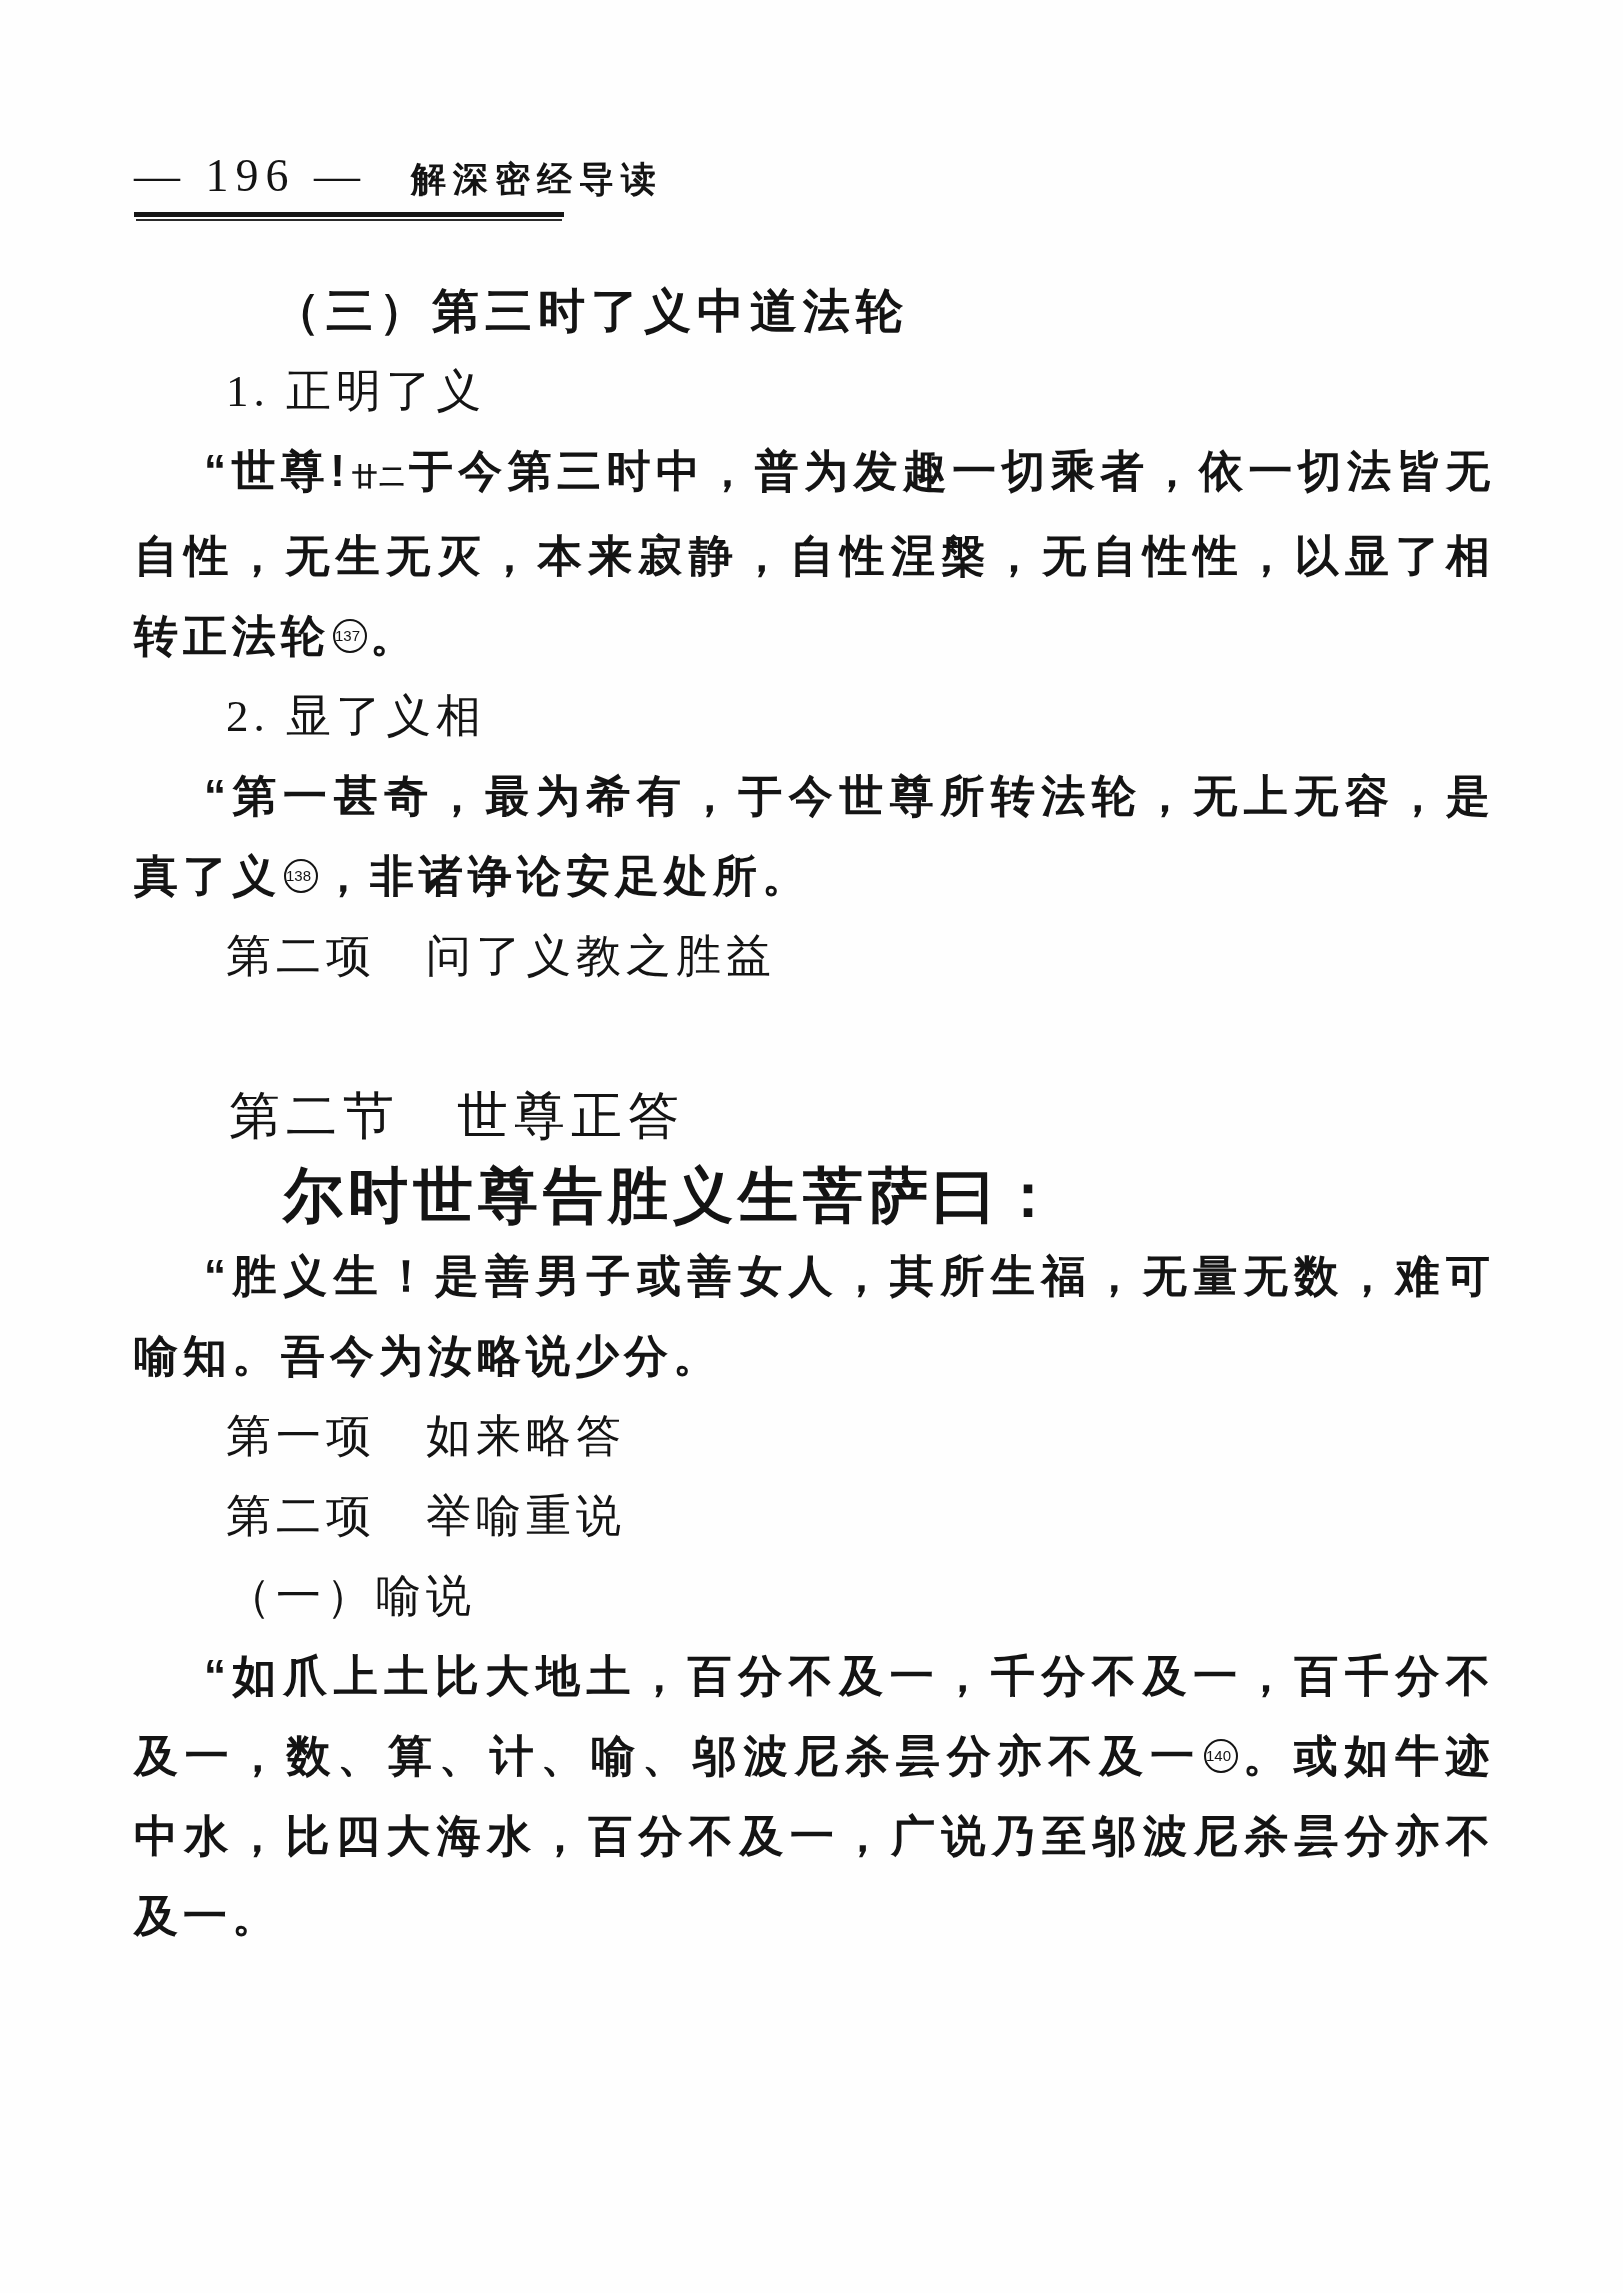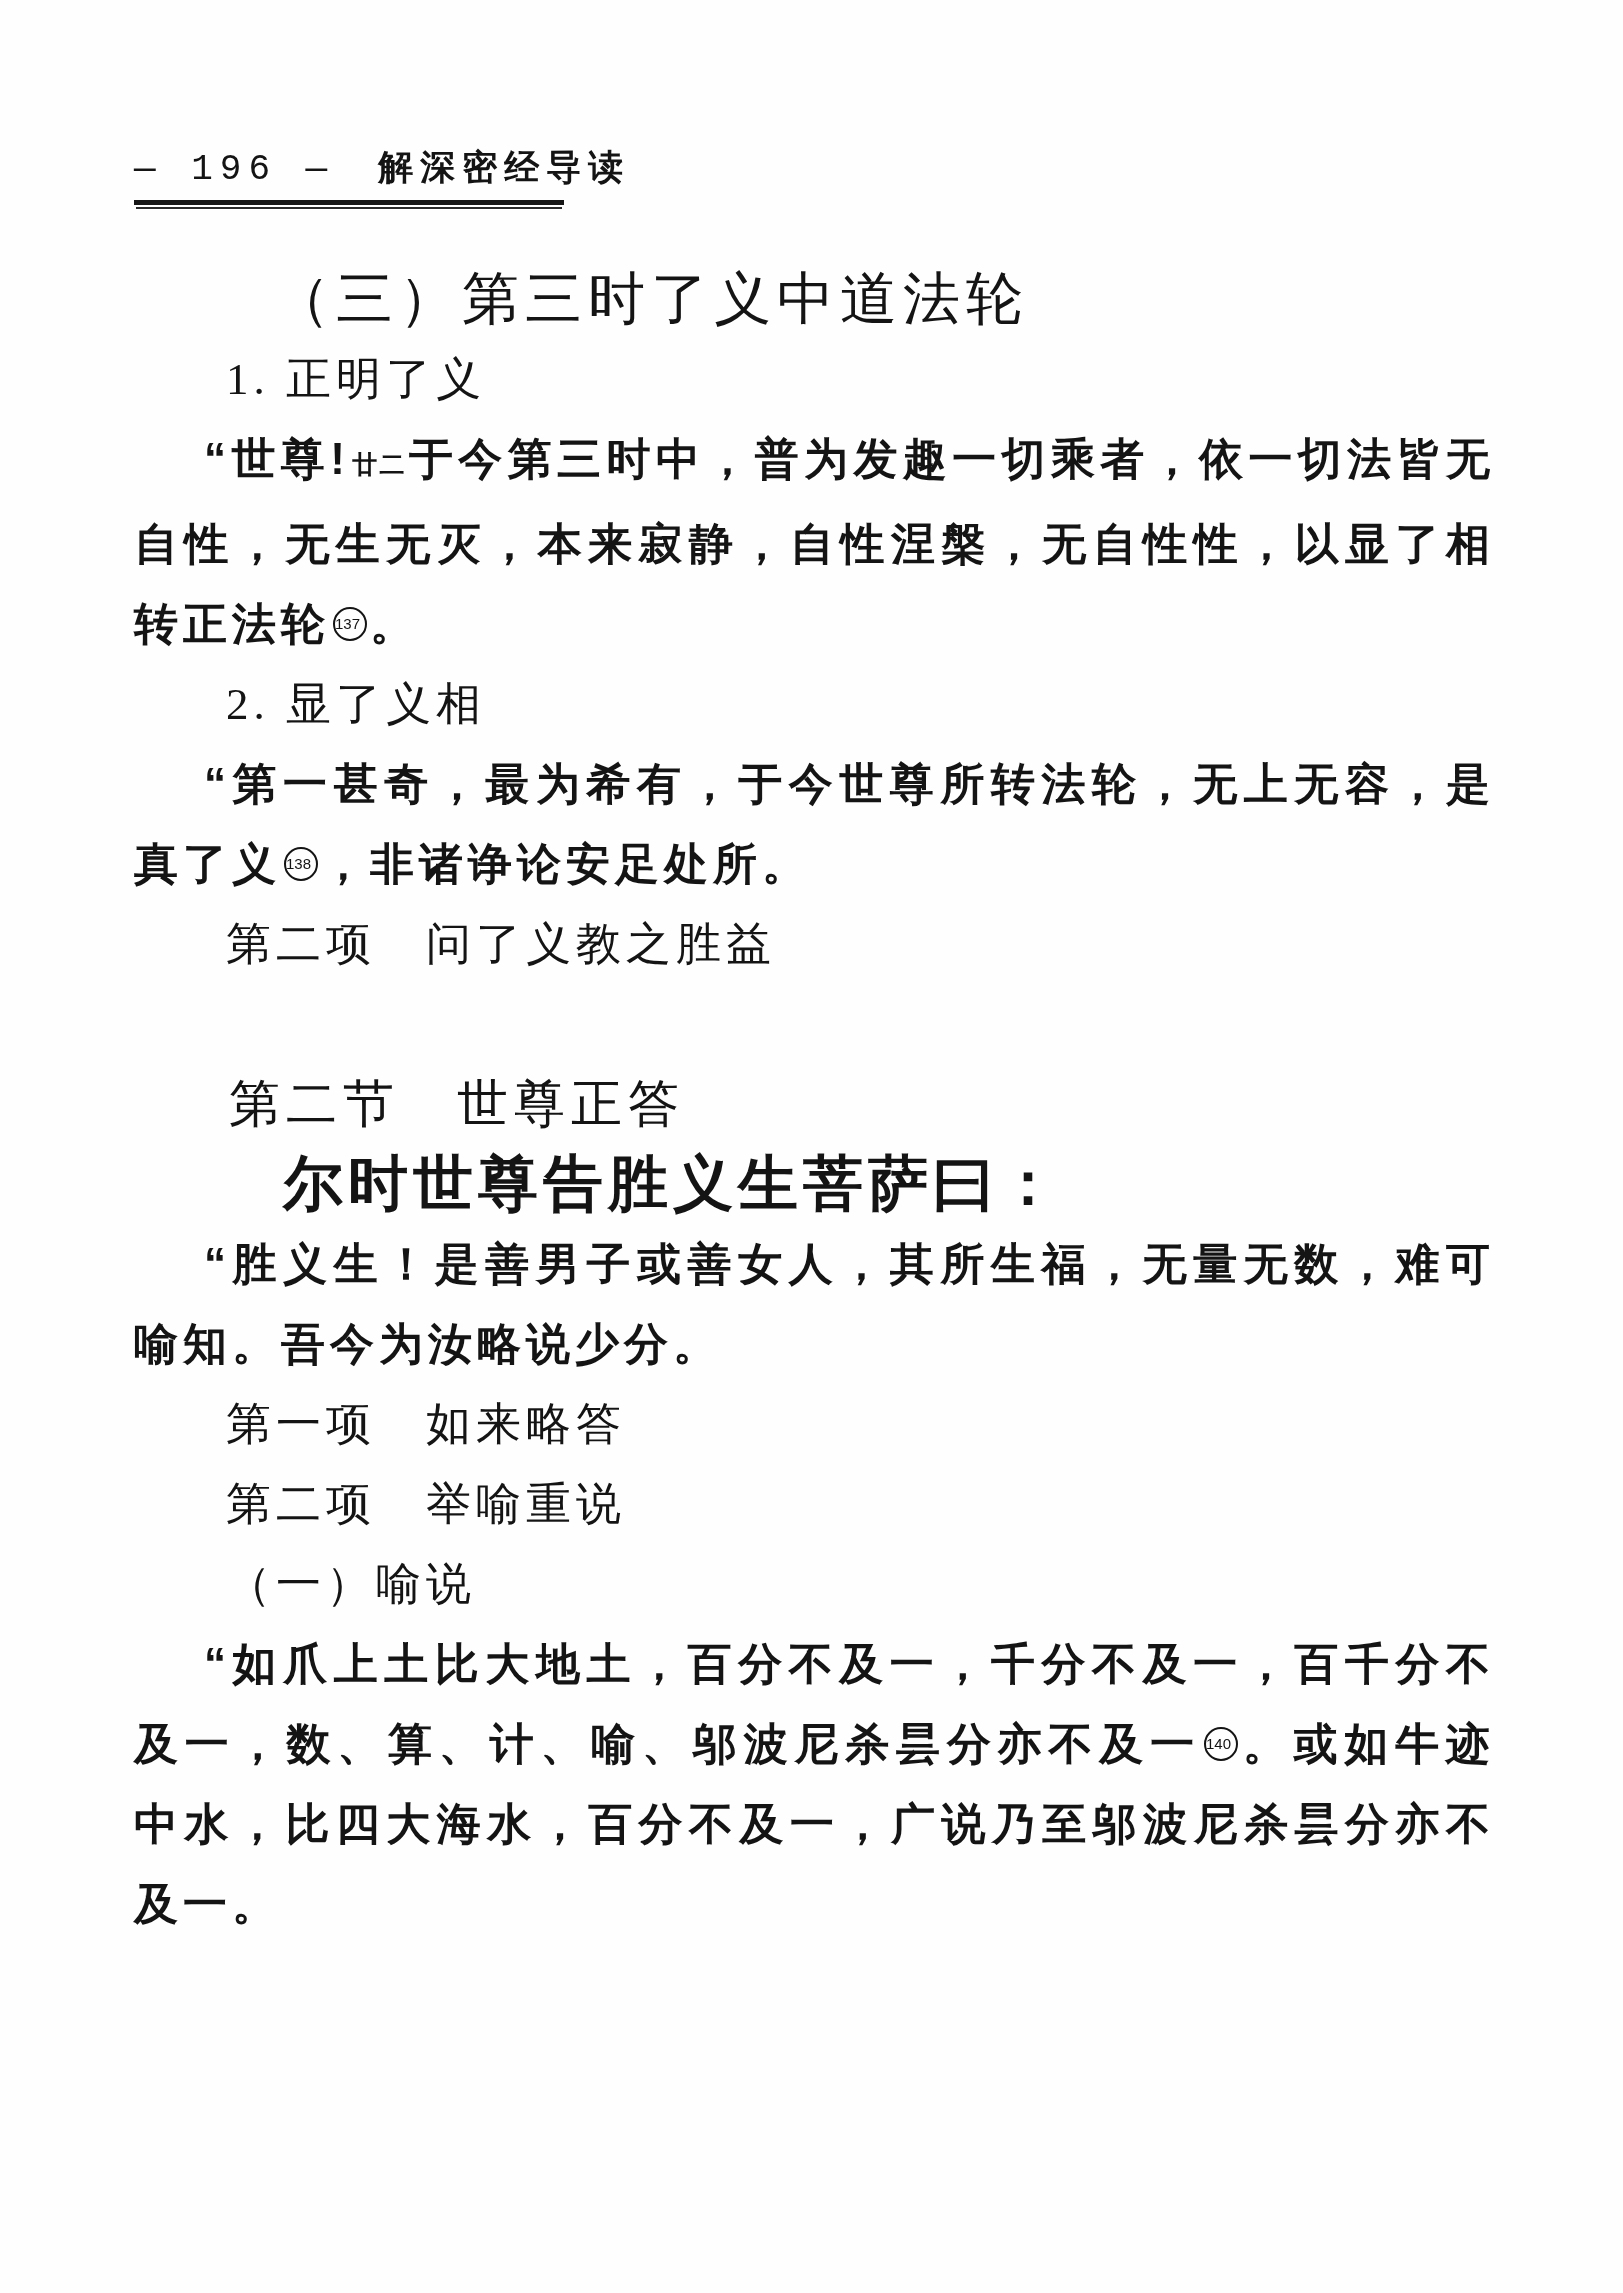--- a/index.html
+++ b/index.html
@@ -18,22 +18,22 @@
     overflow: hidden;
     font-family: "Liberation Sans", sans-serif;
   }
   
   .page-header {
     display: flex;
     align-items: baseline;
     white-space: nowrap;
   }
   .page-number {
-    font-family: Liberation Mono, monospace;
-    font-size: 36px;
+    font-family: Liberation Serif, serif;
+    font-size: 46px;
     letter-spacing: 7px;
     margin-right: 44px;
     margin-top: 28px;
   }
   .book-title {
     font-size: 35px;
     font-weight: 700;
     letter-spacing: 7px;
   }
   .header-rule {
@@ -48,22 +48,22 @@
   .page-content {
     margin-top: 52px;
   }
   .block {
     line-height: 80px;
     text-align: justify;
     text-align-last: left;
   }
   .h-chapter {
     font-family: "Liberation Serif", "DejaVu Serif", serif;
-    font-weight: 400;
-    font-size: 57px;
+    font-weight: 700;
+    font-size: 47px;
     letter-spacing: 6px;
     padding-left: 139px;
   }
   .h-sub {
     font-family: "Liberation Serif", "DejaVu Serif", serif;
     font-weight: 400;
     font-size: 45px;
     letter-spacing: 5px;
     padding-left: 92px;
   }

